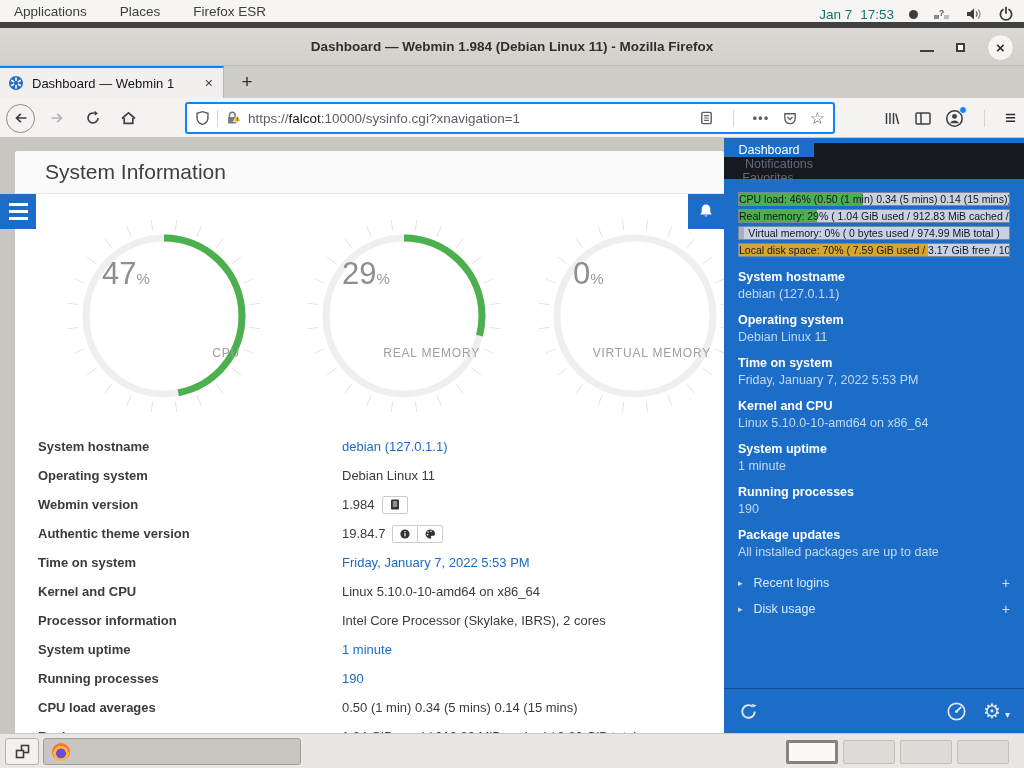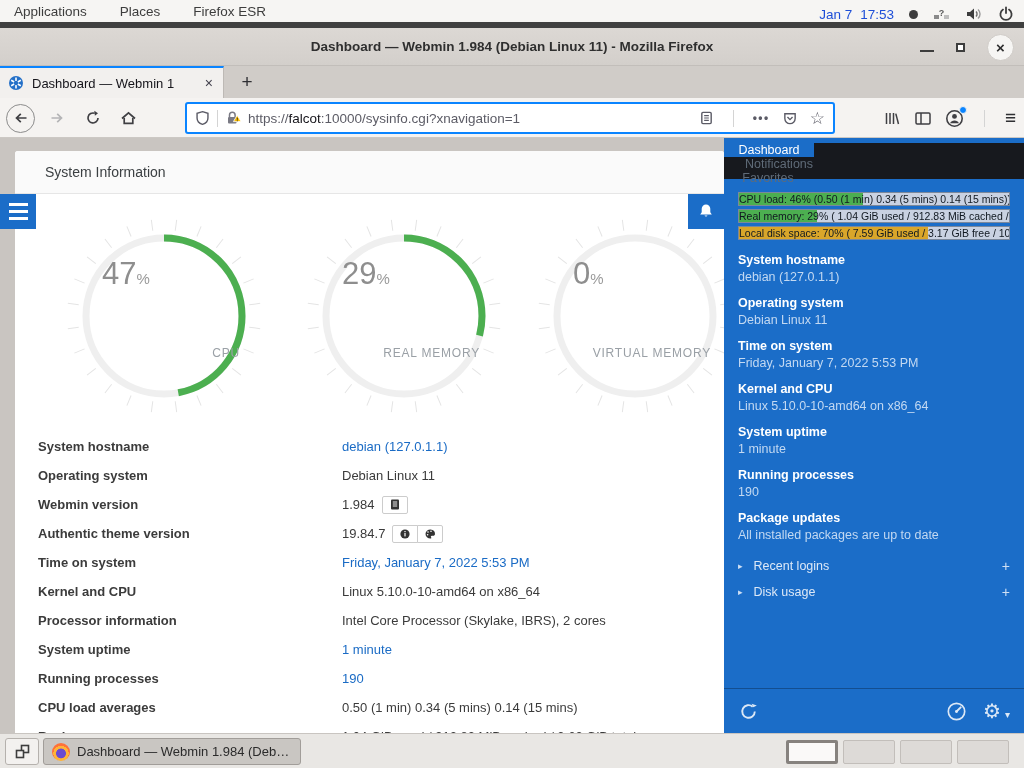--- a/index.html
+++ b/index.html
@@ -6,21 +6,21 @@
   html,body { background:#555; }
   .screen { position:relative; width:1024px; height:768px; overflow:hidden;
     font-family:"Liberation Sans", sans-serif; background:#fff; }
 
   
   .gnome-bar { position:absolute; left:0; top:0; width:1024px; height:28px;
     background:#f6f5f3; border-bottom:6px solid #404040; display:flex; align-items:center; }
   .gnome-menus { display:flex; gap:33px; padding-left:14px; }
   .gnome-menu { font-size:13.5px; color:#3d3d3d; cursor:default; }
   .gnome-right { position:absolute; right:10px; top:0; height:28px; display:flex; align-items:center; gap:15px; }
-  .clock { font-size:13.5px; color:#1d4ed8; display:flex; gap:8px; }
+  .clock { font-size:13.5px; color:#0f766e; display:flex; gap:8px; }
   .rec-dot { width:9px; height:9px; border-radius:50%; background:#3d3d3d; }
   .sysicon { display:flex; align-items:center; }
 
   
   .titlebar { position:absolute; left:0; top:28px; width:1024px; height:38px;
     background:linear-gradient(#dcd8d4,#d3cfcb); border-bottom:1px solid #c2beba; }
   .win-title { text-align:center; line-height:37px; font-size:13.5px; font-weight:bold; color:#2f2f2f; }
   .win-ctrls { position:absolute; right:10px; top:0; height:38px; display:flex; align-items:center; gap:22px; }
   .wc-min { width:14px; height:2px; background:#3d3d3d; margin-top:8px; }
   .wc-max { width:9px; height:9px; border:2px solid #3d3d3d; background:#fff; }
@@ -56,21 +56,21 @@
   .nav-right { position:absolute; right:8px; top:0; height:40px; display:flex; align-items:center; gap:13px; }
   .acct { position:relative; }
   .acct-dot { position:absolute; right:-3px; top:-3px; width:8px; height:8px; border-radius:50%;
     background:#0a84ff; border:1px solid #f5f3f1; }
   .burger { font-size:19px; color:#2f2f33; }
 
   
   .viewport { position:absolute; left:0; top:138px; width:1024px; height:595px; background:#c9c5c1; }
   .white-panel { position:absolute; left:15px; top:13px; width:709px; height:582px;
     background:#fff; border-radius:3px 3px 0 0; overflow:hidden; }
-  .page-header { height:43px; line-height:42px; padding-left:30px; font-size:14px; color:#3c4043;
+  .page-header { height:43px; line-height:42px; padding-left:30px; font-size:21px; color:#3c4043;
     background:#fafafa; border-bottom:1px solid #e6e6e6; }
 
   .hamburger-btn { position:absolute; left:0; top:56px; width:36px; height:35px; background:#1b6dc8;
     display:flex; flex-direction:column; justify-content:center; align-items:center; gap:4px; z-index:5; }
   .hamburger-btn i { display:block; width:19px; height:3px; background:#fff; }
   .bell-btn { position:absolute; left:688px; top:56px; width:36px; height:35px; background:#1b6dc8;
     display:flex; align-items:center; justify-content:center; z-index:5; }
 
   
   .gauge { position:absolute; width:200px; height:200px; }
@@ -504,20 +504,24 @@
       <div class="meters">
         <div class="meter">
           <div class="meter-fill" style="width: 46%; background: rgb(76, 175, 80);"></div>
           <div class="meter-label">CPU load: 46% (0.50 (1 min) 0.34 (5 mins) 0.14 (15 mins))</div>
         </div>
         <div class="meter">
           <div class="meter-fill" style="width: 29%; background: rgb(76, 175, 80);"></div>
           <div class="meter-label">Real memory: 29% ( 1.04 GiB used / 912.83 MiB cached / 3.63 Gi…</div>
         </div>
         <div class="meter">
+          <div class="meter-fill" style="width: 2%; background: rgb(167, 176, 191);"></div>
+          <div class="meter-label">Virtual memory: 0% ( 0 bytes used / 974.99 MiB total )</div>
+        </div>
+        <div class="meter">
           <div class="meter-fill" style="width: 70%; background: rgb(217, 166, 42);"></div>
           <div class="meter-label">Local disk space: 70% ( 7.59 GiB used / 3.17 GiB free / 10.76 GiB …</div>
         </div>
       </div>
 
       <div class="side-info">
         <div class="s-item">
           <div class="s-title">System hostname</div>
           <div class="s-val">debian (127.0.1.1)</div>
         </div>
@@ -581,21 +585,20 @@
 
   <div class="taskbar">
     <div class="showdesk-btn">
       <svg width="15" height="15" viewBox="0 0 15 15">
           <rect x="6.5" y="1.5" width="7" height="7" fill="none" stroke="#3d3d3d" stroke-width="1.6"></rect>
           <rect x="1.5" y="6.5" width="7" height="7" fill="#f3f1ef" stroke="#3d3d3d" stroke-width="1.6"></rect>
         </svg>
     </div>
     <div class="task-btn">
       <span class="ff-logo"></span>
-      <span class="task-label">Dashboard — Webmin 1.984 (Deb…</span>
     </div>
     <div class="workspaces">
       <span class="ws active"></span>
       <span class="ws"></span>
       <span class="ws"></span>
       <span class="ws"></span>
     </div>
   </div>
 
 </div>

